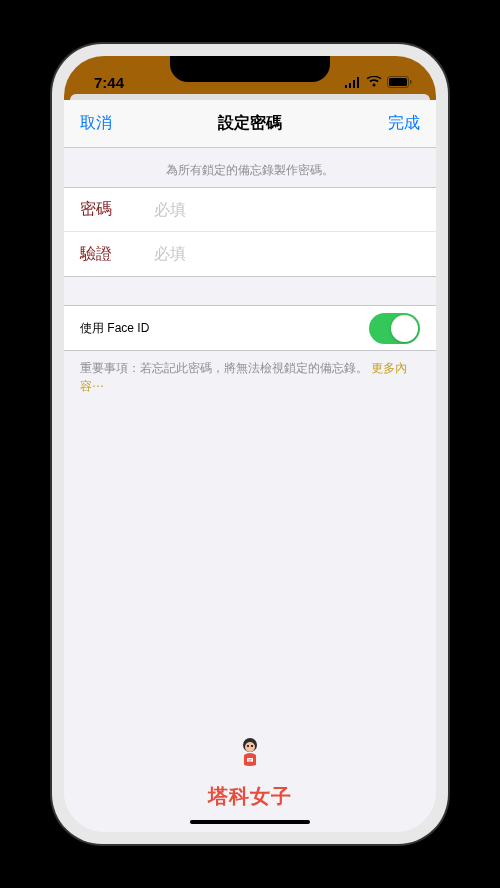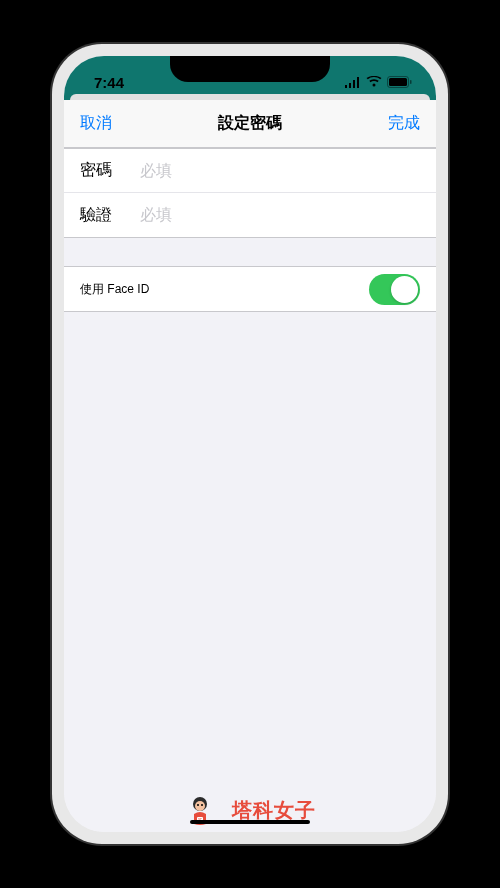--- a/index.html
+++ b/index.html
@@ -42,21 +42,21 @@
     }
     .status-bar {
       height: 44px;
       display: flex;
       justify-content: space-between;
       align-items: center;
       padding: 8px 24px 0 30px;
       font-size: 15px;
       font-weight: 600;
       color: #000;
-      background: #0f766e;
+      background: #a16207;
     }
     .status-right {
       display: flex;
       align-items: center;
       gap: 5px;
     }
     .signal-icon, .wifi-icon, .battery-icon {
       display: inline-flex;
       align-items: center;
     }
@@ -121,30 +121,31 @@
       min-height: 44px;
       padding: 0 16px;
       border-bottom: 0.5px solid #e5e5ea;
     }
     .form-row:last-child {
       border-bottom: none;
     }
     .form-label {
       width: 60px;
       font-size: 16px;
-      color: #000000;
+      color: #7f1d1d;
       flex-shrink: 0;
     }
     .form-input {
       flex: 1;
       border: none;
       background: none;
       font-size: 16px;
       color: #000;
       outline: none;
+      margin-left: 14px;
     }
     .form-input::placeholder {
       color: #c7c7cc;
     }
     .toggle-row {
       display: flex;
       align-items: center;
       justify-content: space-between;
       min-height: 44px;
       padding: 0 16px;
@@ -175,26 +176,27 @@
       padding: 8px 16px;
       font-size: 12px;
       color: #8e8e93;
       line-height: 1.5;
     }
     .footer-link {
       color: #c7a020;
     }
     .watermark {
       position: absolute;
-      bottom: 6px;
+      bottom: 22px;
       left: 50%;
       transform: translateX(-50%);
       display: flex;
       align-items: center;
       gap: 16px;
+      flex-direction: column;
     }
     .watermark-icon {
       width: 32px;
       height: 32px;
       display: flex;
       align-items: center;
       justify-content: center;
     }
     .watermark-text {
       font-size: 20px;
@@ -243,20 +245,21 @@
       </div>
     </div>
 
     <div class="nav-bar">
       <button class="nav-button">取消</button>
       <div class="nav-title">設定密碼</div>
       <button class="nav-button">完成</button>
     </div>
 
     <div class="content">
+      <div class="section-header">為所有鎖定的備忘錄製作密碼。</div>
 
       <div class="form-group">
         <div class="form-row">
           <span class="form-label">密碼</span>
           <input class="form-input" type="password" placeholder="必填" style="">
         </div>
         <div class="form-row">
           <span class="form-label">驗證</span>
           <input class="form-input" type="password" placeholder="必填" style="">
         </div>
@@ -264,20 +267,23 @@
 
       <div class="form-group single">
         <div class="toggle-row">
           <span class="toggle-label">使用 Face ID</span>
           <div class="toggle">
             <div class="toggle-knob"></div>
           </div>
         </div>
       </div>
 
+      <div class="footer-note">
+        <span>重要事項：若忘記此密碼，將無法檢視鎖定的備忘錄。 </span><span class="footer-link">更多內容⋯</span>
+      </div>
 
       <div class="watermark">
         <span class="watermark-icon">
           <svg width="32" height="32" viewBox="0 0 32 32">
             <circle cx="16" cy="10" r="7" fill="#2c2c2c"></circle>
             <circle cx="16" cy="12" r="5" fill="#f4c2a1"></circle>
             <circle cx="14" cy="11" r="1" fill="#000"></circle>
             <circle cx="18" cy="11" r="1" fill="#000"></circle>
             <path d="M10 20 Q16 16 22 20 L22 30 Q16 32 10 30 Z" fill="#e74c3c"></path>
             <rect x="13" y="23" width="6" height="4" rx="1" fill="#fff"></rect>

